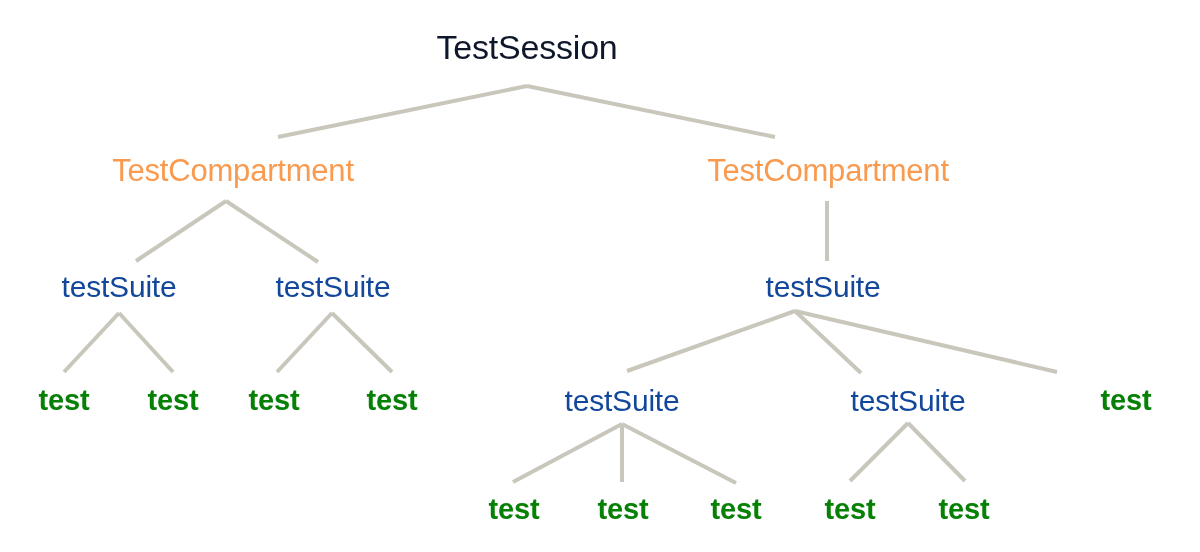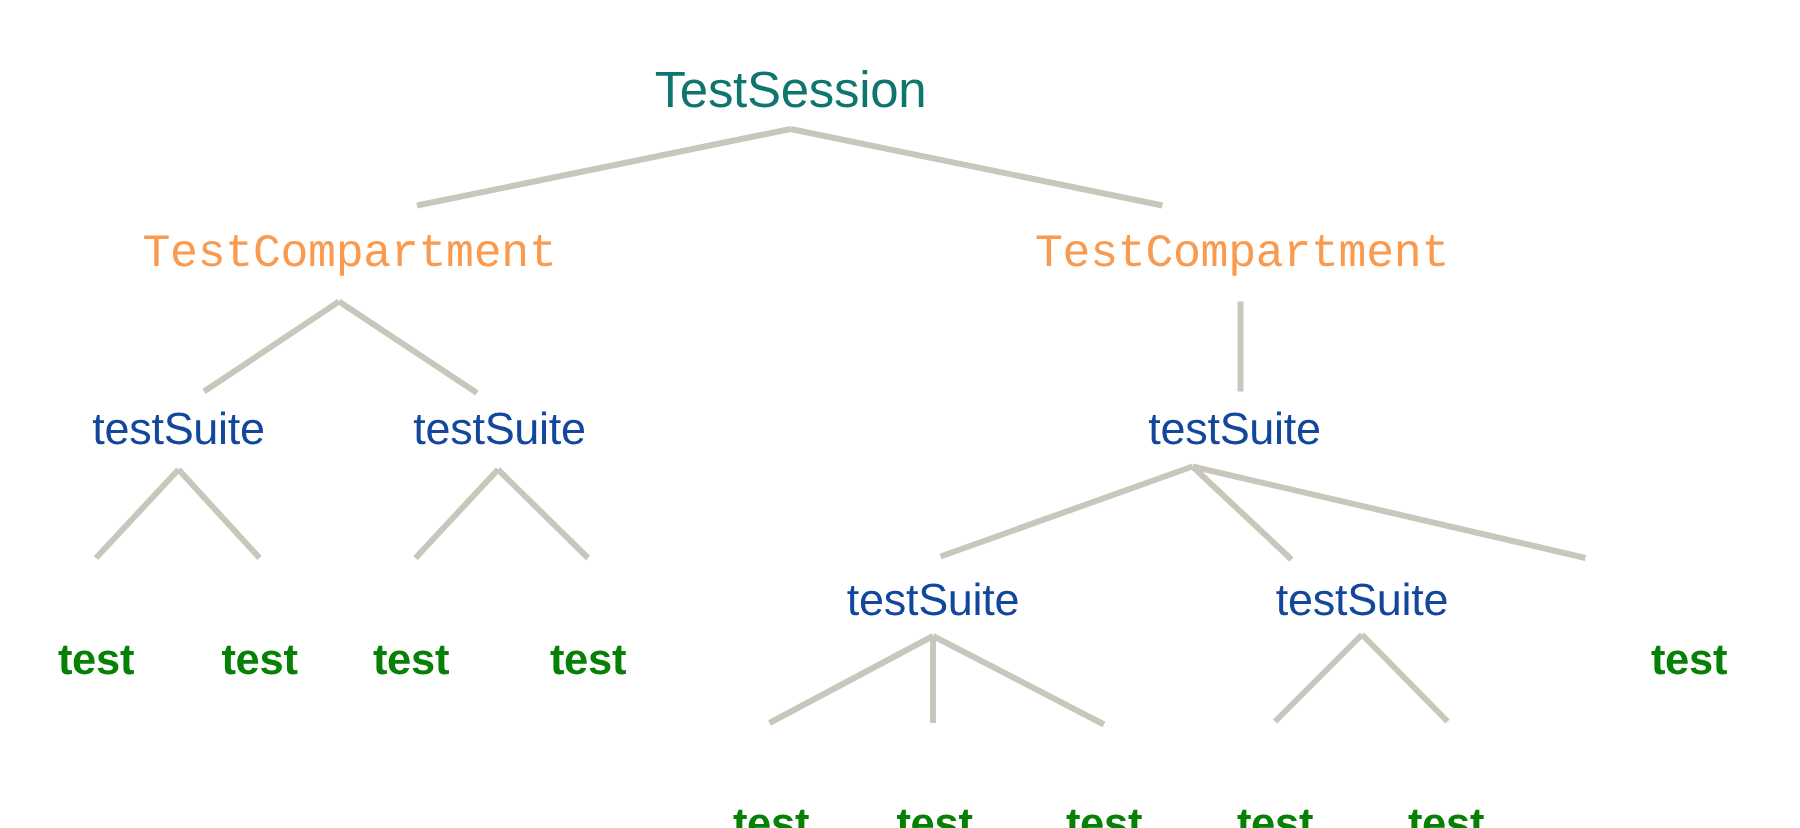--- a/index.html
+++ b/index.html
@@ -35,32 +35,30 @@
   }
   .node-session {
     color: #74a9f7;
     font-size: 34px;
     font-weight: 400;
   }
   .node-compartment {
     color: #f99a4f;
     font-size: 31px;
     font-weight: 400;
-    font-family: Liberation Mono, monospace;
   }
   .node-suite {
     color: #12479c;
     font-size: 30px;
     font-weight: 400;
   }
   .node-test {
     color: #068106;
     font-size: 29px;
     font-weight: 700;
-    margin-top: 41px;
   }
 </style>
 </head>
 <body>
 
 <div id="diagram-root">
 
   <svg id="edge-layer" viewBox="0 0 1200 552" width="1200" height="552" xmlns="http://www.w3.org/2000/svg">
       <line x1="527" y1="86" x2="278" y2="137" stroke="#c9c7bc" stroke-width="4" stroke-linecap="butt"></line>
       <line x1="527" y1="86" x2="775" y2="137" stroke="#c9c7bc" stroke-width="4" stroke-linecap="butt"></line>
@@ -75,21 +73,21 @@
       <line x1="795" y1="311" x2="861" y2="373" stroke="#c9c7bc" stroke-width="4" stroke-linecap="butt"></line>
       <line x1="795" y1="311" x2="1057" y2="372" stroke="#c9c7bc" stroke-width="4" stroke-linecap="butt"></line>
       <line x1="622" y1="424" x2="513" y2="482" stroke="#c9c7bc" stroke-width="4" stroke-linecap="butt"></line>
       <line x1="622" y1="424" x2="622" y2="482" stroke="#c9c7bc" stroke-width="4" stroke-linecap="butt"></line>
       <line x1="622" y1="424" x2="736" y2="483" stroke="#c9c7bc" stroke-width="4" stroke-linecap="butt"></line>
       <line x1="908" y1="423" x2="850" y2="481" stroke="#c9c7bc" stroke-width="4" stroke-linecap="butt"></line>
       <line x1="908" y1="423" x2="965" y2="481" stroke="#c9c7bc" stroke-width="4" stroke-linecap="butt"></line>
     </svg>
 
   <div id="node-layer">
-      <div class="node-label node-session" style="left: 527px; top: 60px; font-size: 34px; color: #0f766e;">TestSession</div>
+      <div class="node-label node-session" style="left: 527px; top: 47px; font-size: 34px; color: #0f172a;">TestSession</div>
       <div class="node-label node-compartment" style="left: 233px; top: 170px; font-size: 31px; color: rgb(249, 154, 79);">TestCompartment</div>
       <div class="node-label node-compartment" style="left: 828px; top: 170px; font-size: 31px; color: rgb(249, 154, 79);">TestCompartment</div>
       <div class="node-label node-suite" style="left: 119px; top: 287px; font-size: 30px; color: rgb(18, 71, 156);">testSuite</div>
       <div class="node-label node-suite" style="left: 333px; top: 287px; font-size: 30px; color: rgb(18, 71, 156);">testSuite</div>
       <div class="node-label node-suite" style="left: 823px; top: 287px; font-size: 30px; color: rgb(18, 71, 156);">testSuite</div>
       <div class="node-label node-test" style="left: 64px; top: 400px; font-size: 29px; color: rgb(6, 129, 6);">test</div>
       <div class="node-label node-test" style="left: 173px; top: 400px; font-size: 29px; color: rgb(6, 129, 6);">test</div>
       <div class="node-label node-test" style="left: 274px; top: 400px; font-size: 29px; color: rgb(6, 129, 6);">test</div>
       <div class="node-label node-test" style="left: 392px; top: 400px; font-size: 29px; color: rgb(6, 129, 6);">test</div>
       <div class="node-label node-suite" style="left: 622px; top: 401px; font-size: 30px; color: rgb(18, 71, 156);">testSuite</div>

